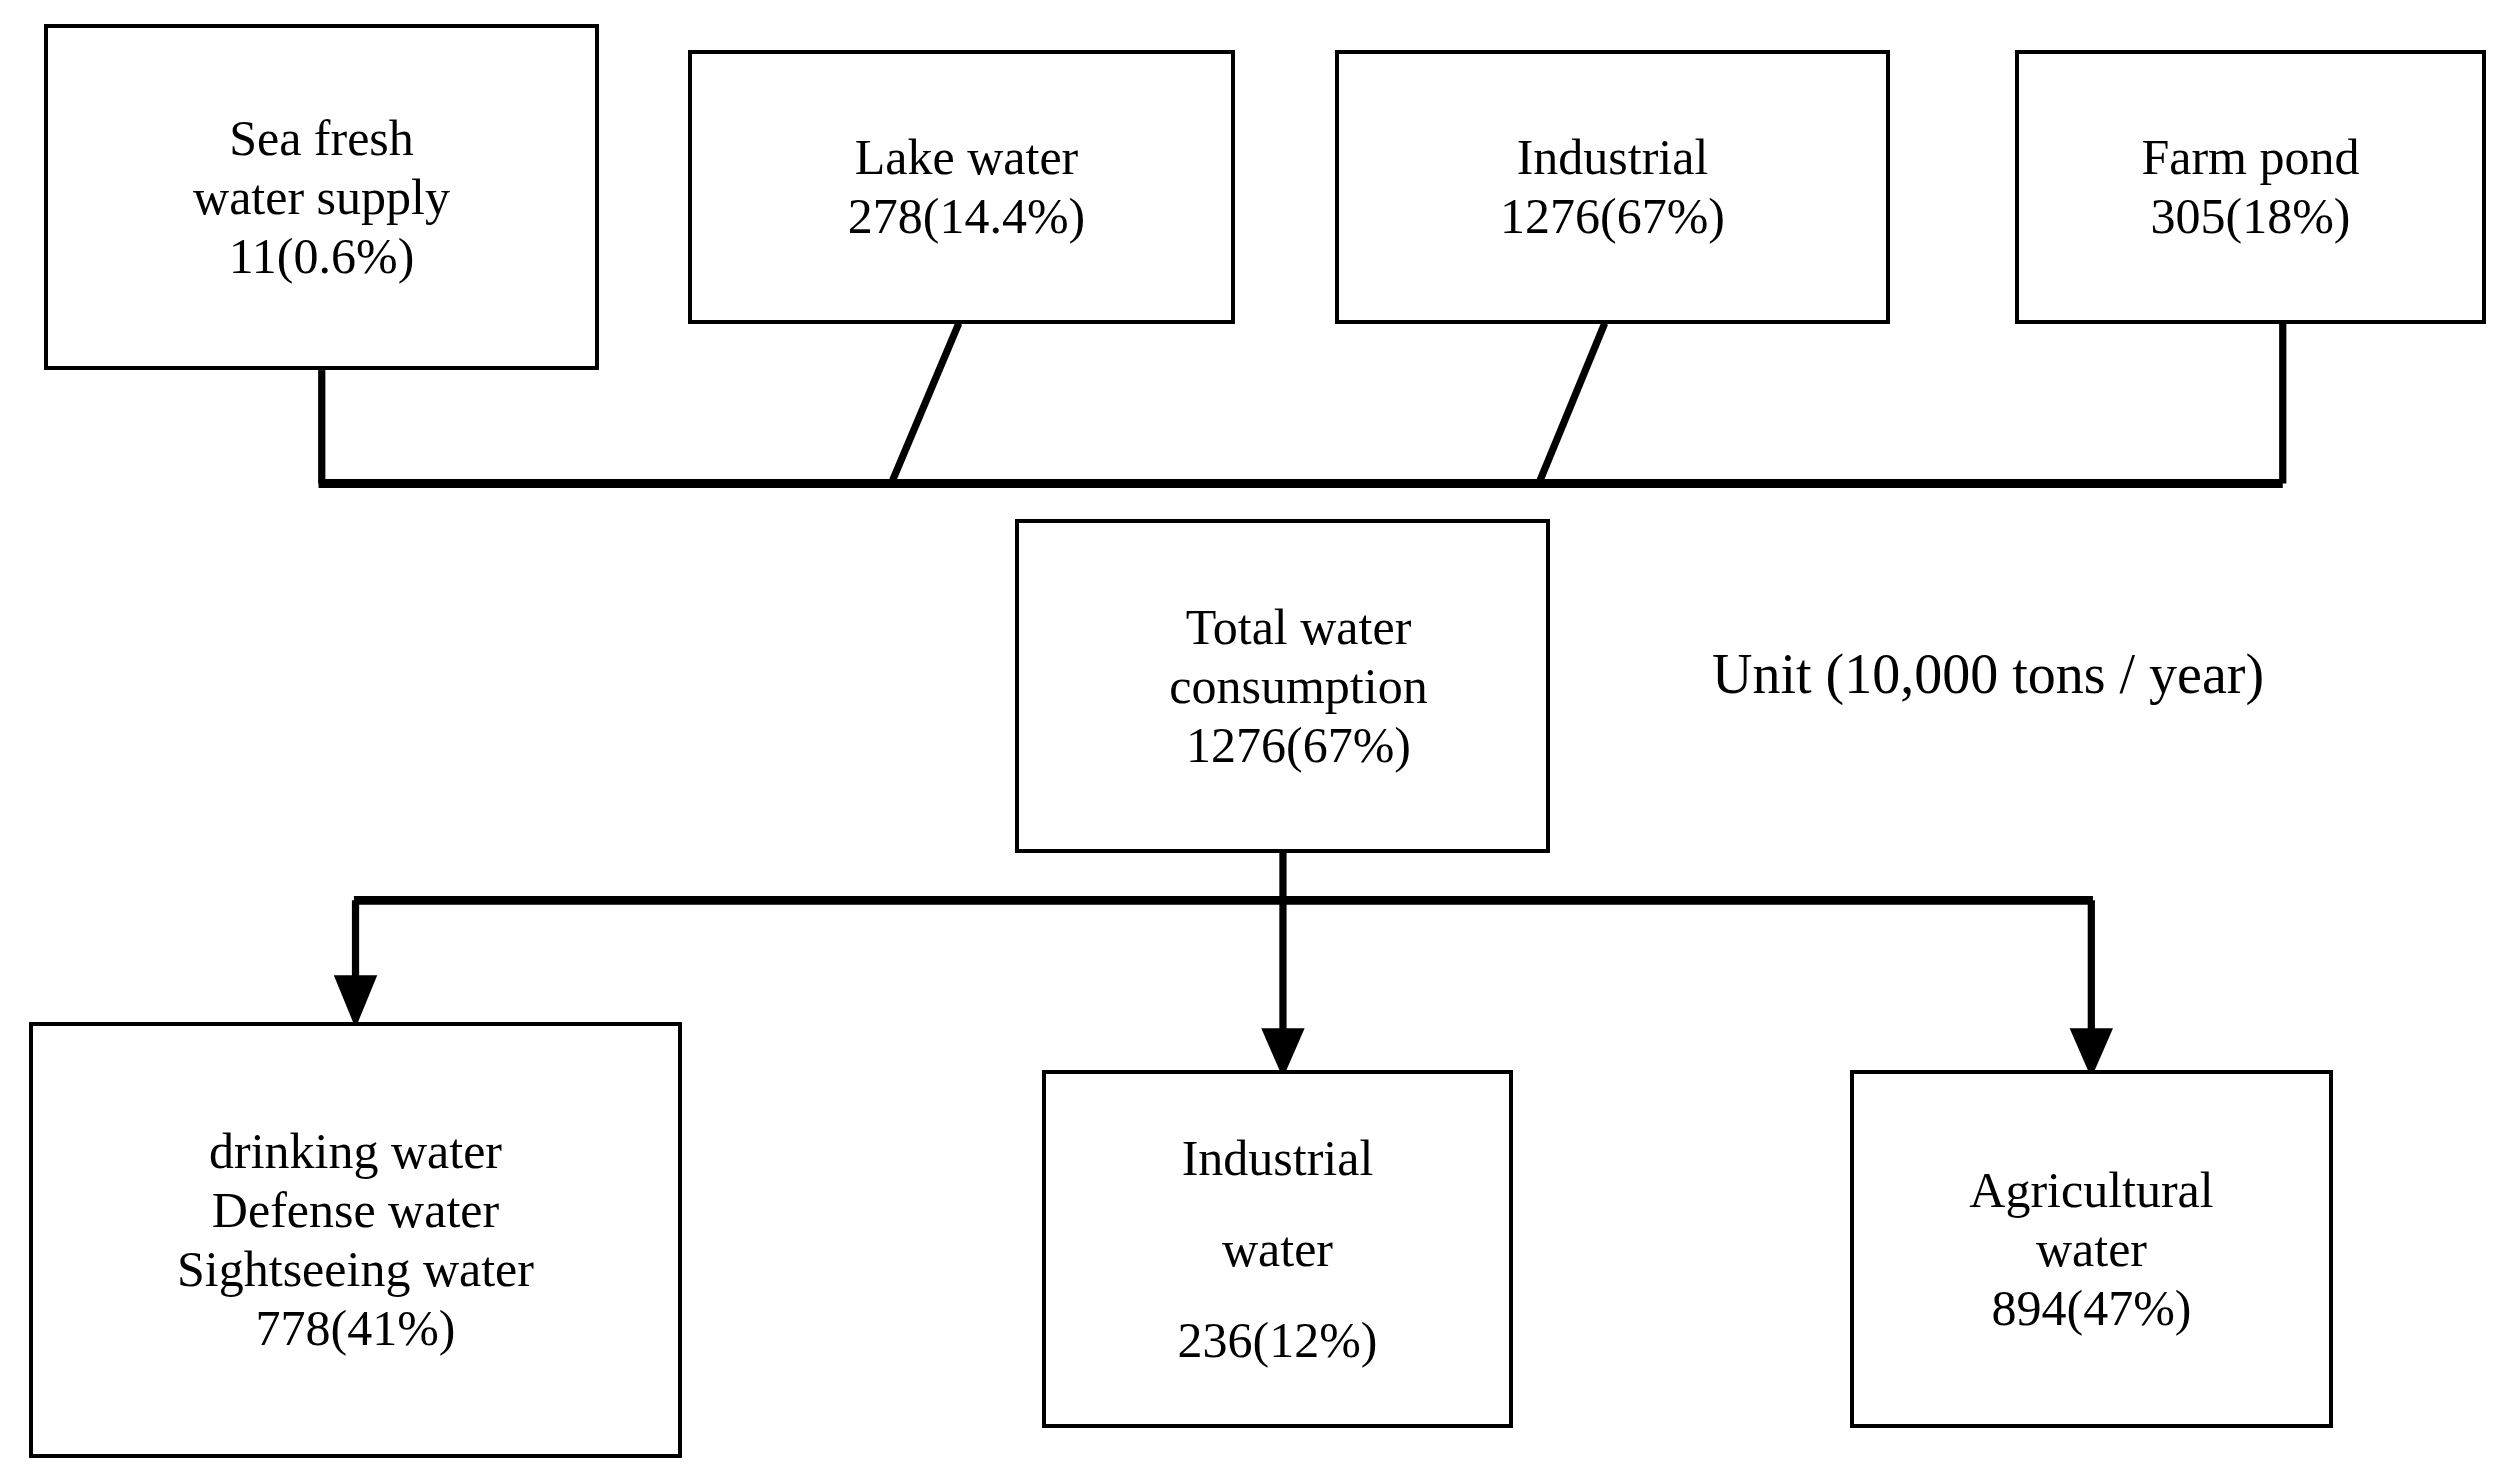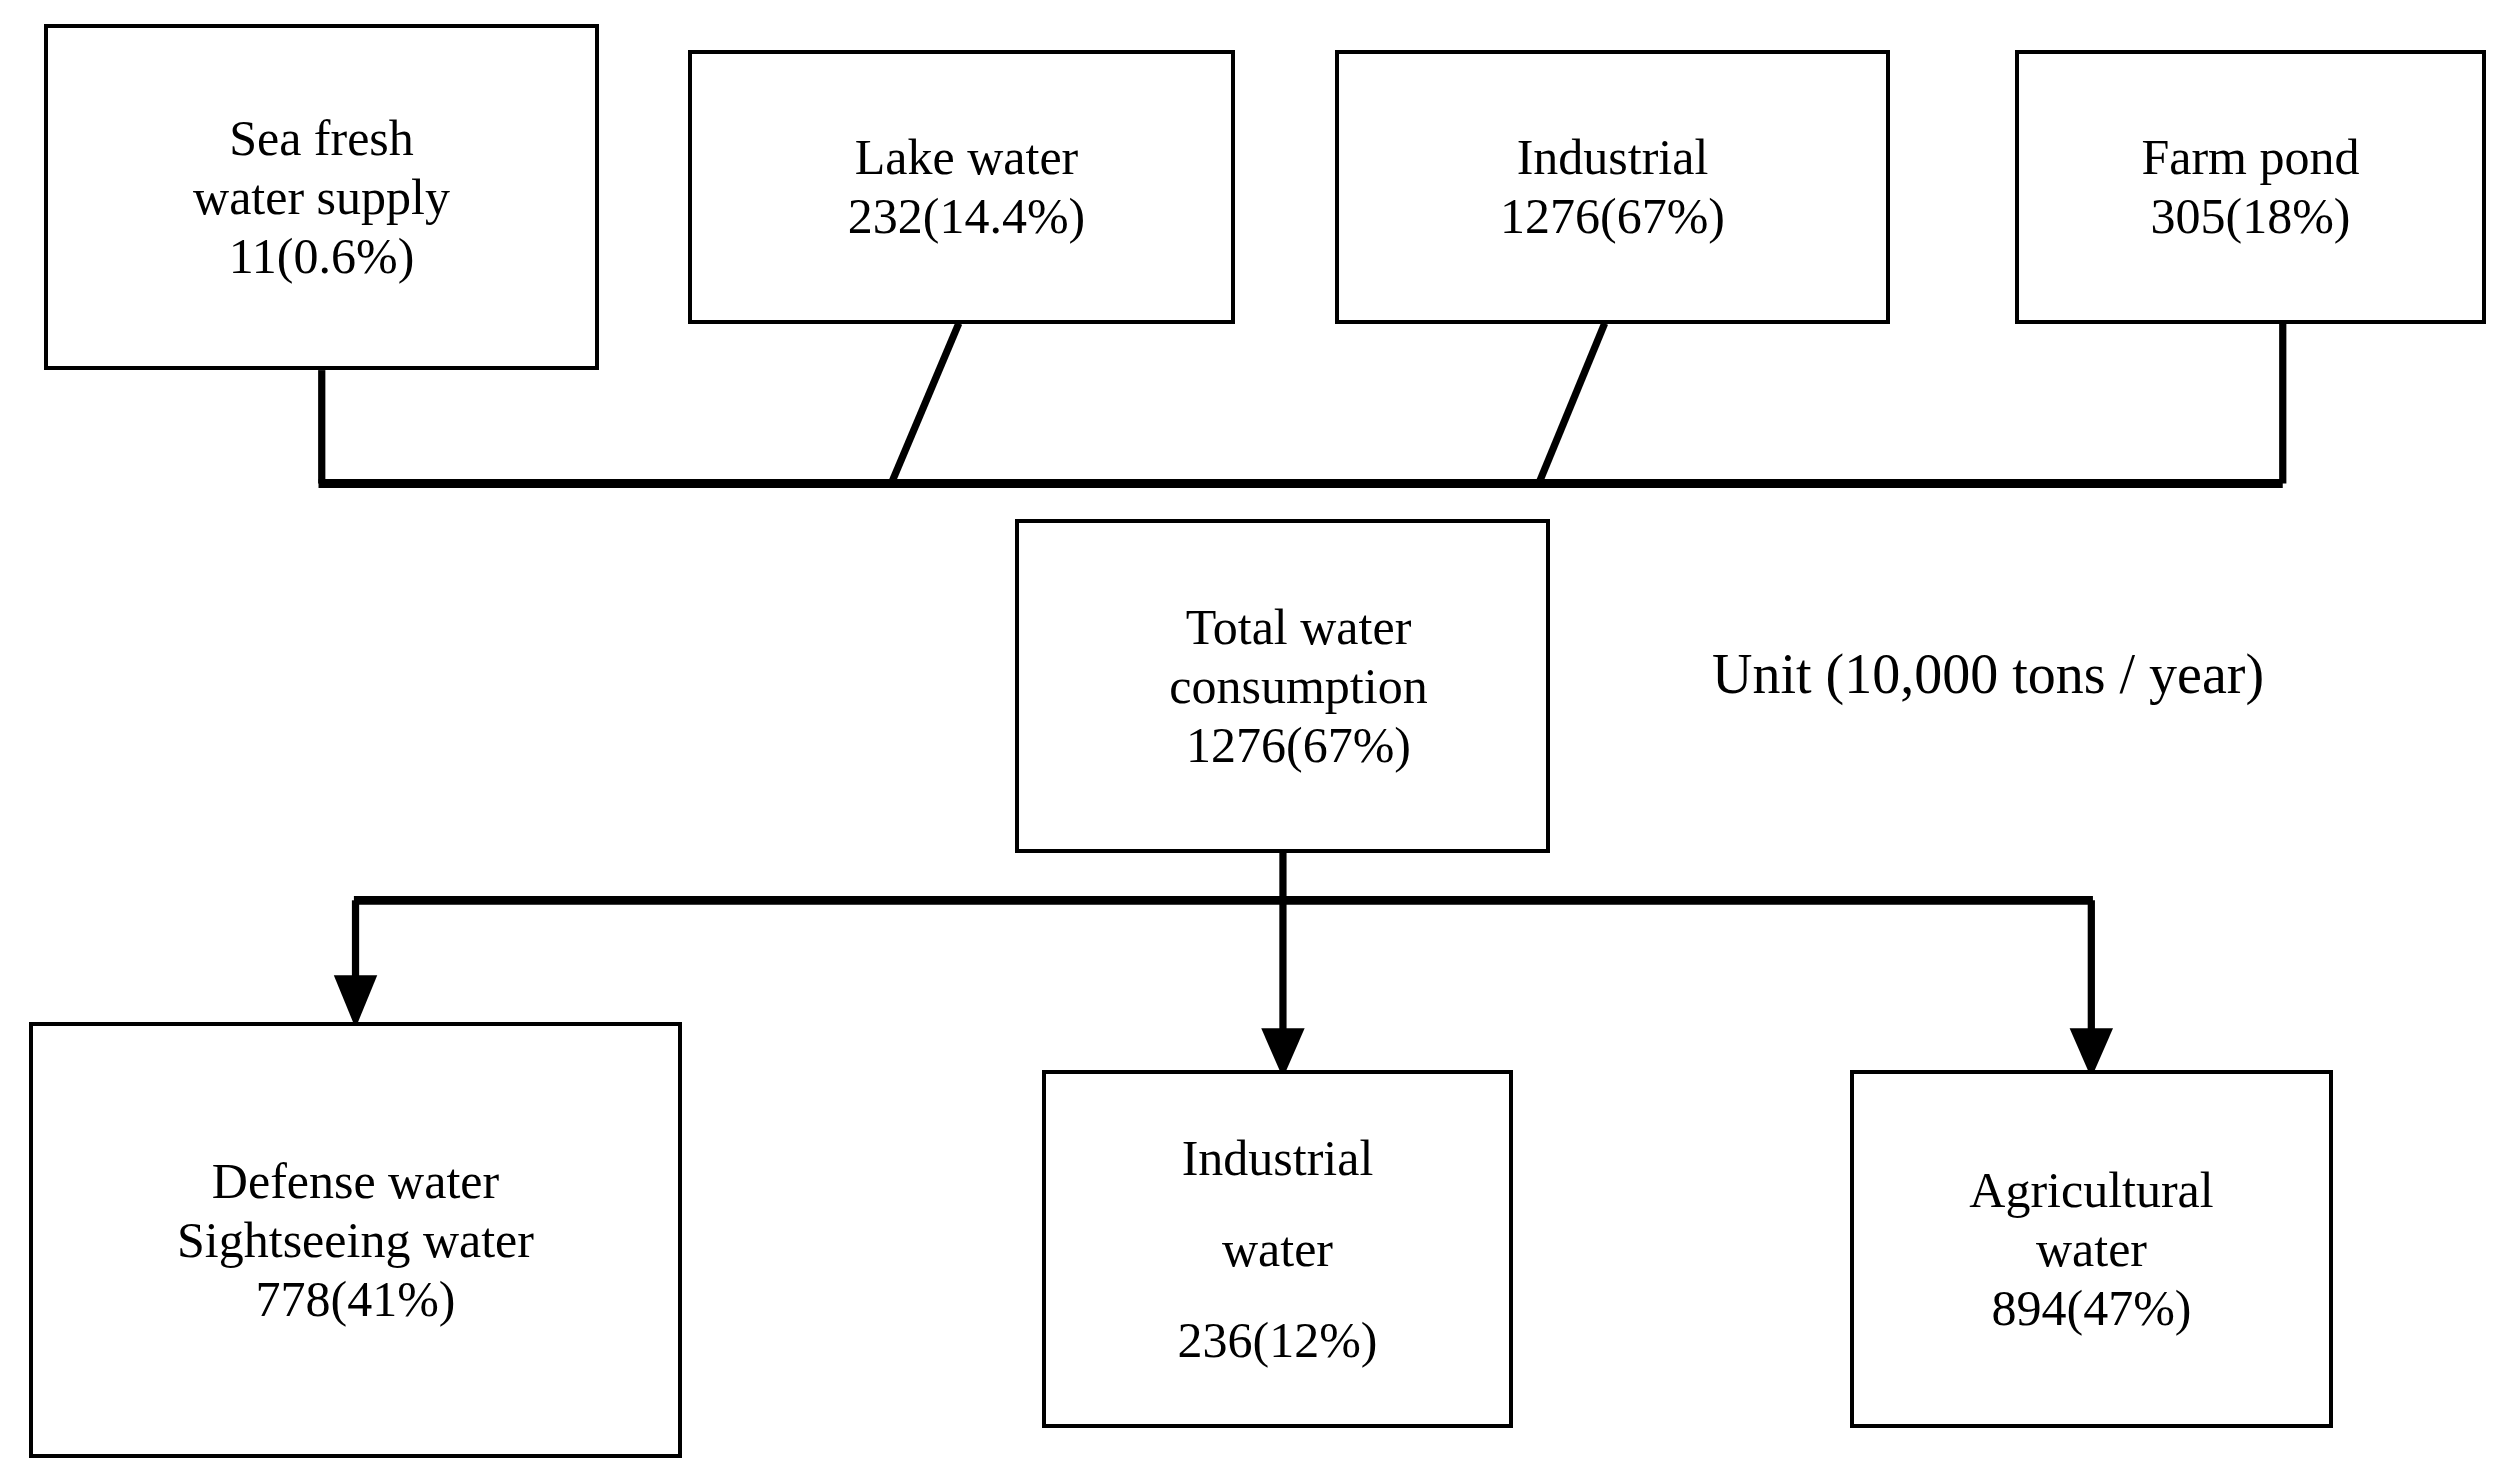--- a/index.html
+++ b/index.html
@@ -111,40 +111,41 @@
   </svg>
 
   <div class="node-box" id="node-sea-fresh">
     <span class="node-line">Sea fresh</span>
     <span class="node-line">water supply</span>
     <span class="node-line">11(0.6%)</span>
   </div>
 
   <div class="node-box" id="node-lake-water">
     <span class="node-line">Lake water</span>
-    <span class="node-line">232(14.4%)</span>
+    <span class="node-line">278(14.4%)</span>
   </div>
 
   <div class="node-box" id="node-groundwater">
     <span class="node-line">Industrial</span>
     <span class="node-line">1276(67%)</span>
   </div>
 
   <div class="node-box" id="node-farm-pond">
     <span class="node-line">Farm pond</span>
     <span class="node-line">305(18%)</span>
   </div>
 
   <div class="node-box" id="node-total-water">
     <span class="node-line">Total water</span>
     <span class="node-line">consumption</span>
     <span class="node-line">1276(67%)</span>
   </div>
 
   <div class="node-box" id="node-domestic-water">
+    <span class="node-line">drinking water</span>
     <span class="node-line">Defense water</span>
     <span class="node-line">Sightseeing water</span>
     <span class="node-line">778(41%)</span>
   </div>
 
   <div class="node-box" id="node-industrial-water">
     <span class="node-line">Industrial</span>
     <span class="node-line">water</span>
     <span class="node-line">236(12%)</span>
   </div>

